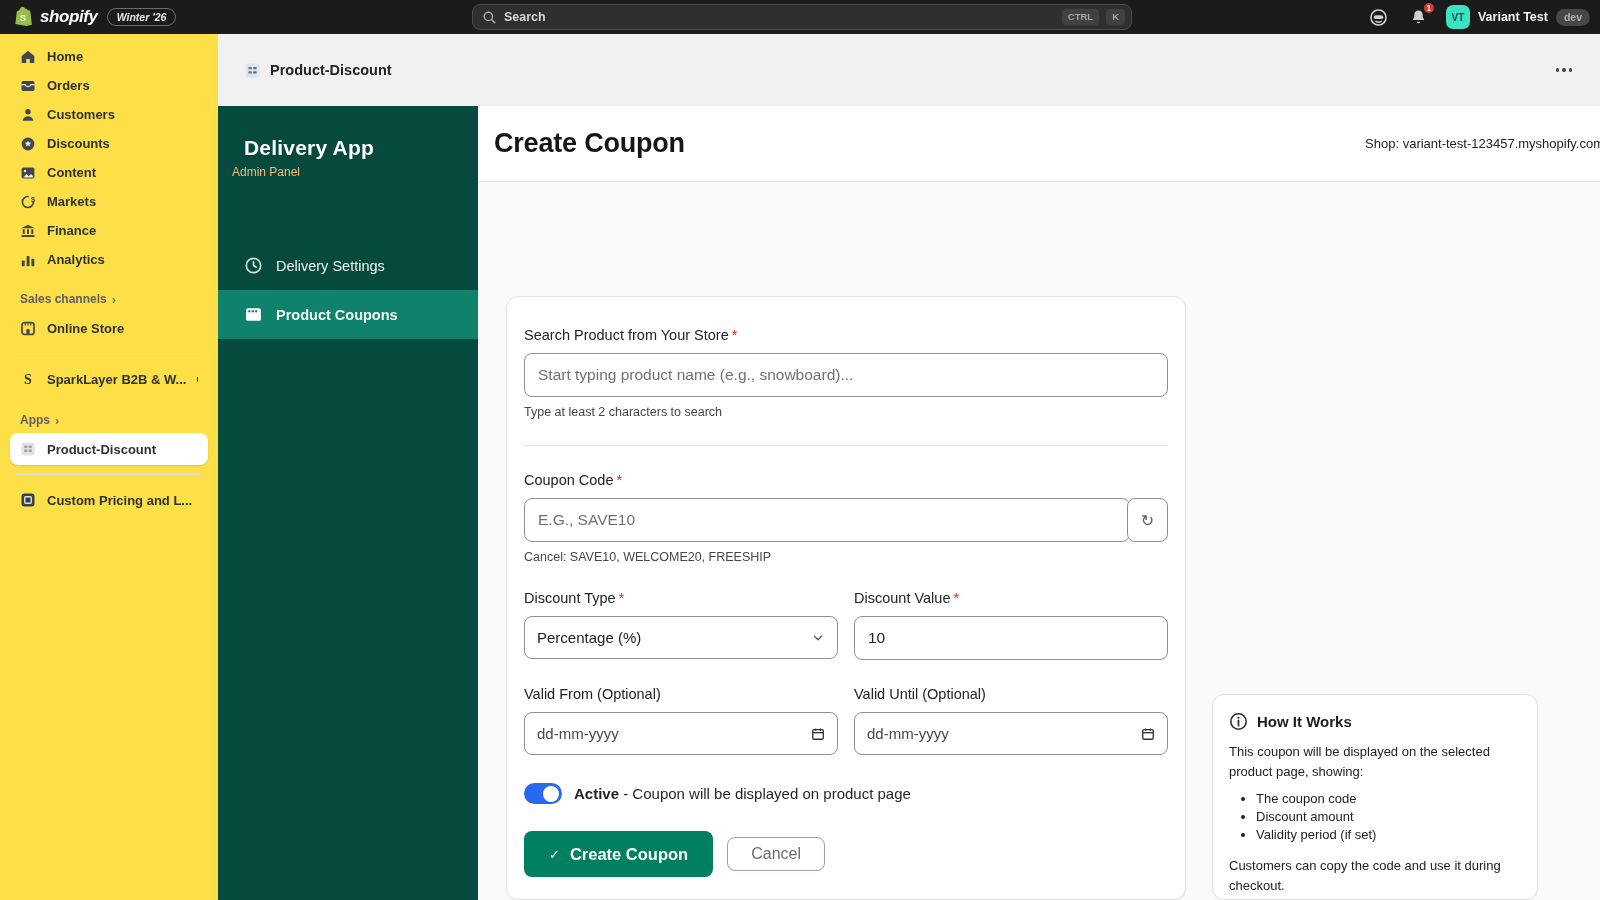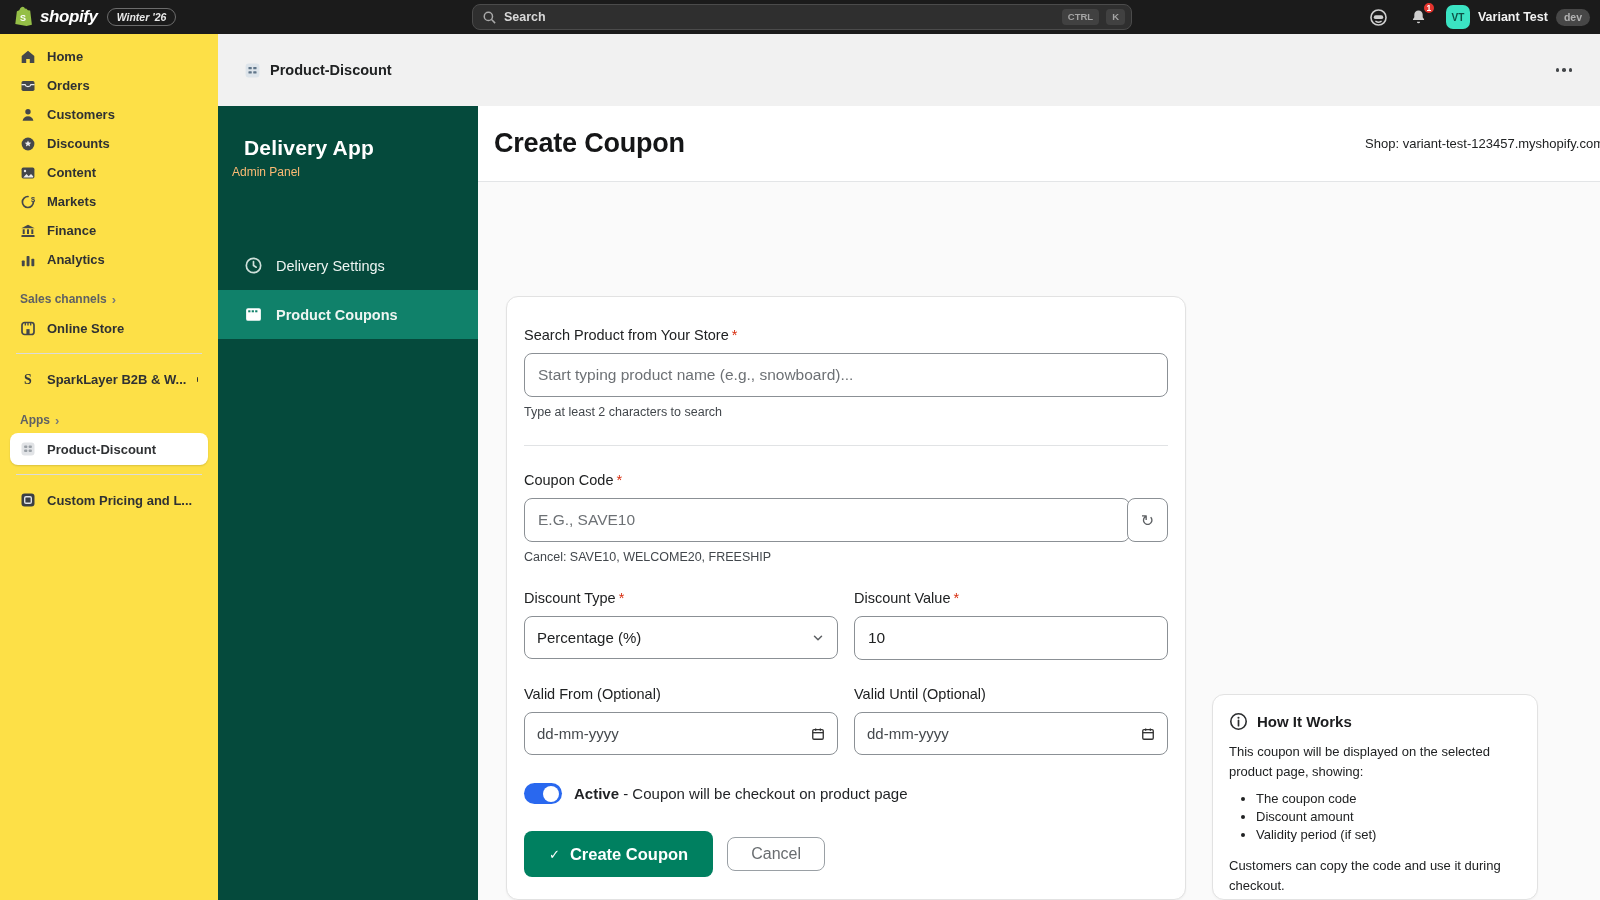--- a/index.html
+++ b/index.html
@@ -439,21 +439,21 @@
                   </div>
                 </div>
               </div>
 
               <div class="toggle-row">
                 <span class="switch">
                     <span class="knob"></span>
                   </span>
                 <span class="toggle-text">
                   <b>Active</b>
-                  <span>- Coupon will be checkout on product page</span>
+                  <span>- Coupon will be displayed on product page</span>
                 </span>
               </div>
 
               <div class="btn-row">
                 <button class="btn-primary">
                   <span class="check">✓</span>
                   <span>Create Coupon</span>
                 </button>
                 <button class="btn-cancel">Cancel</button>
               </div>

